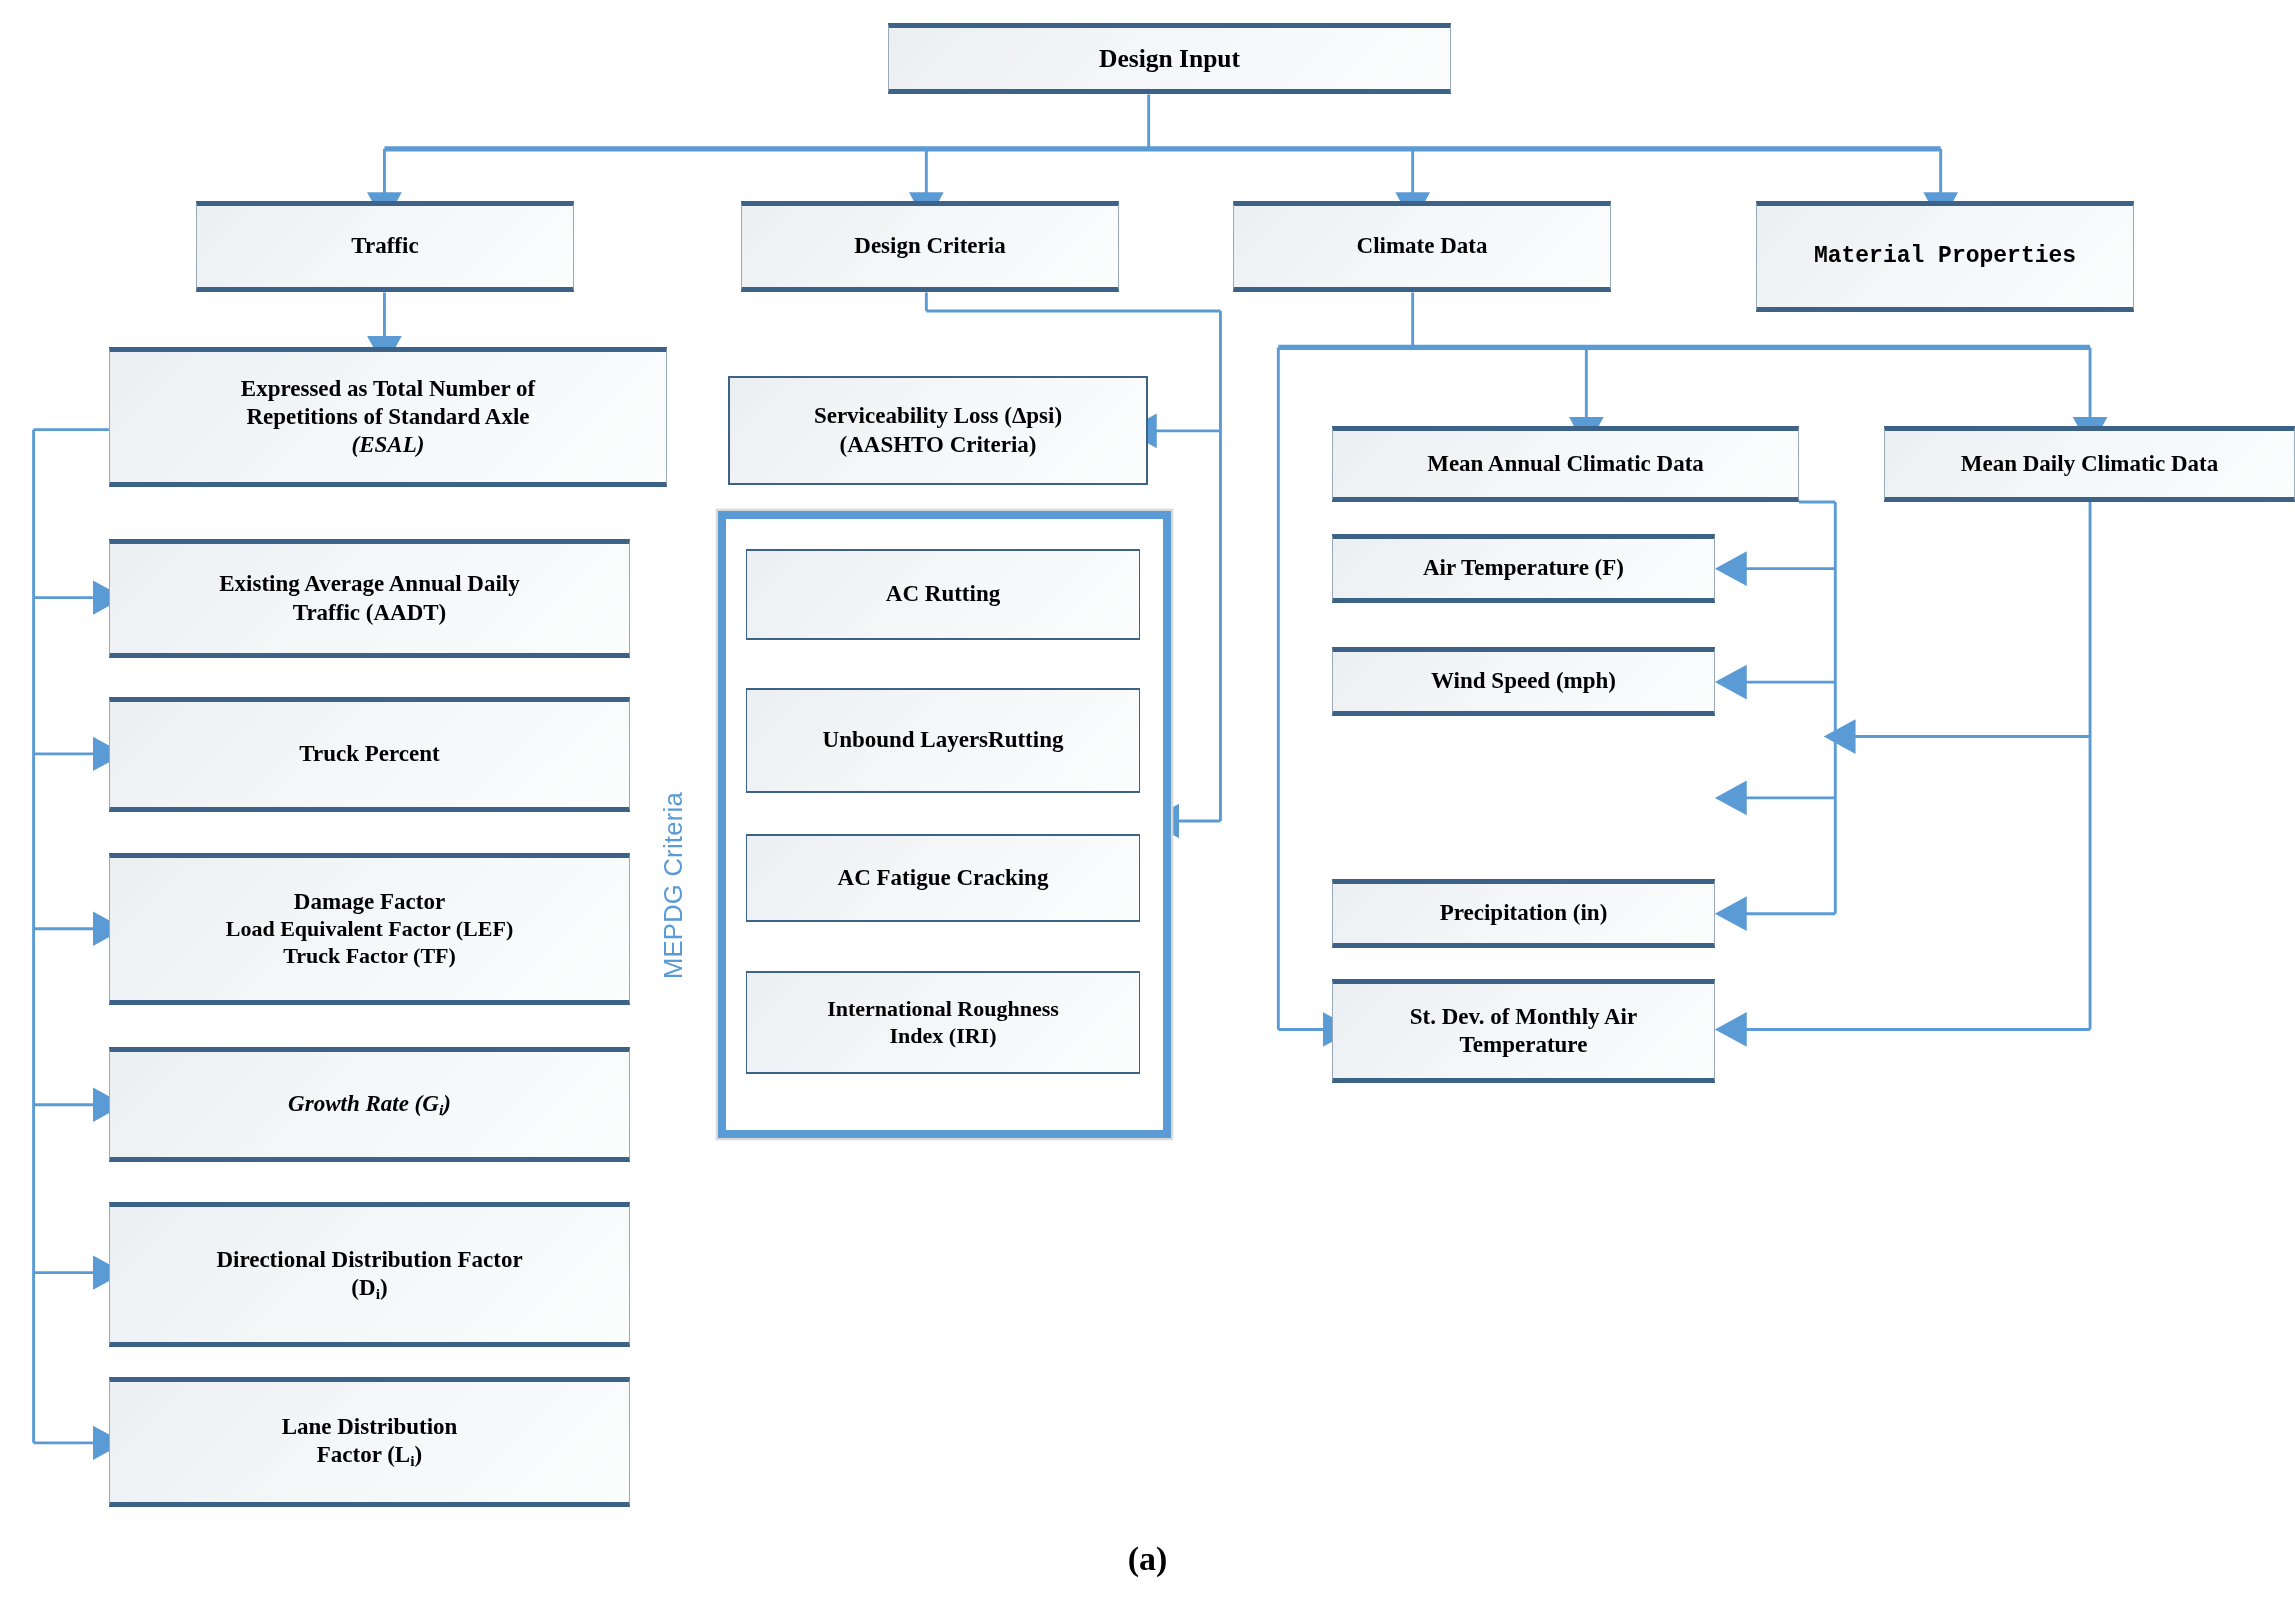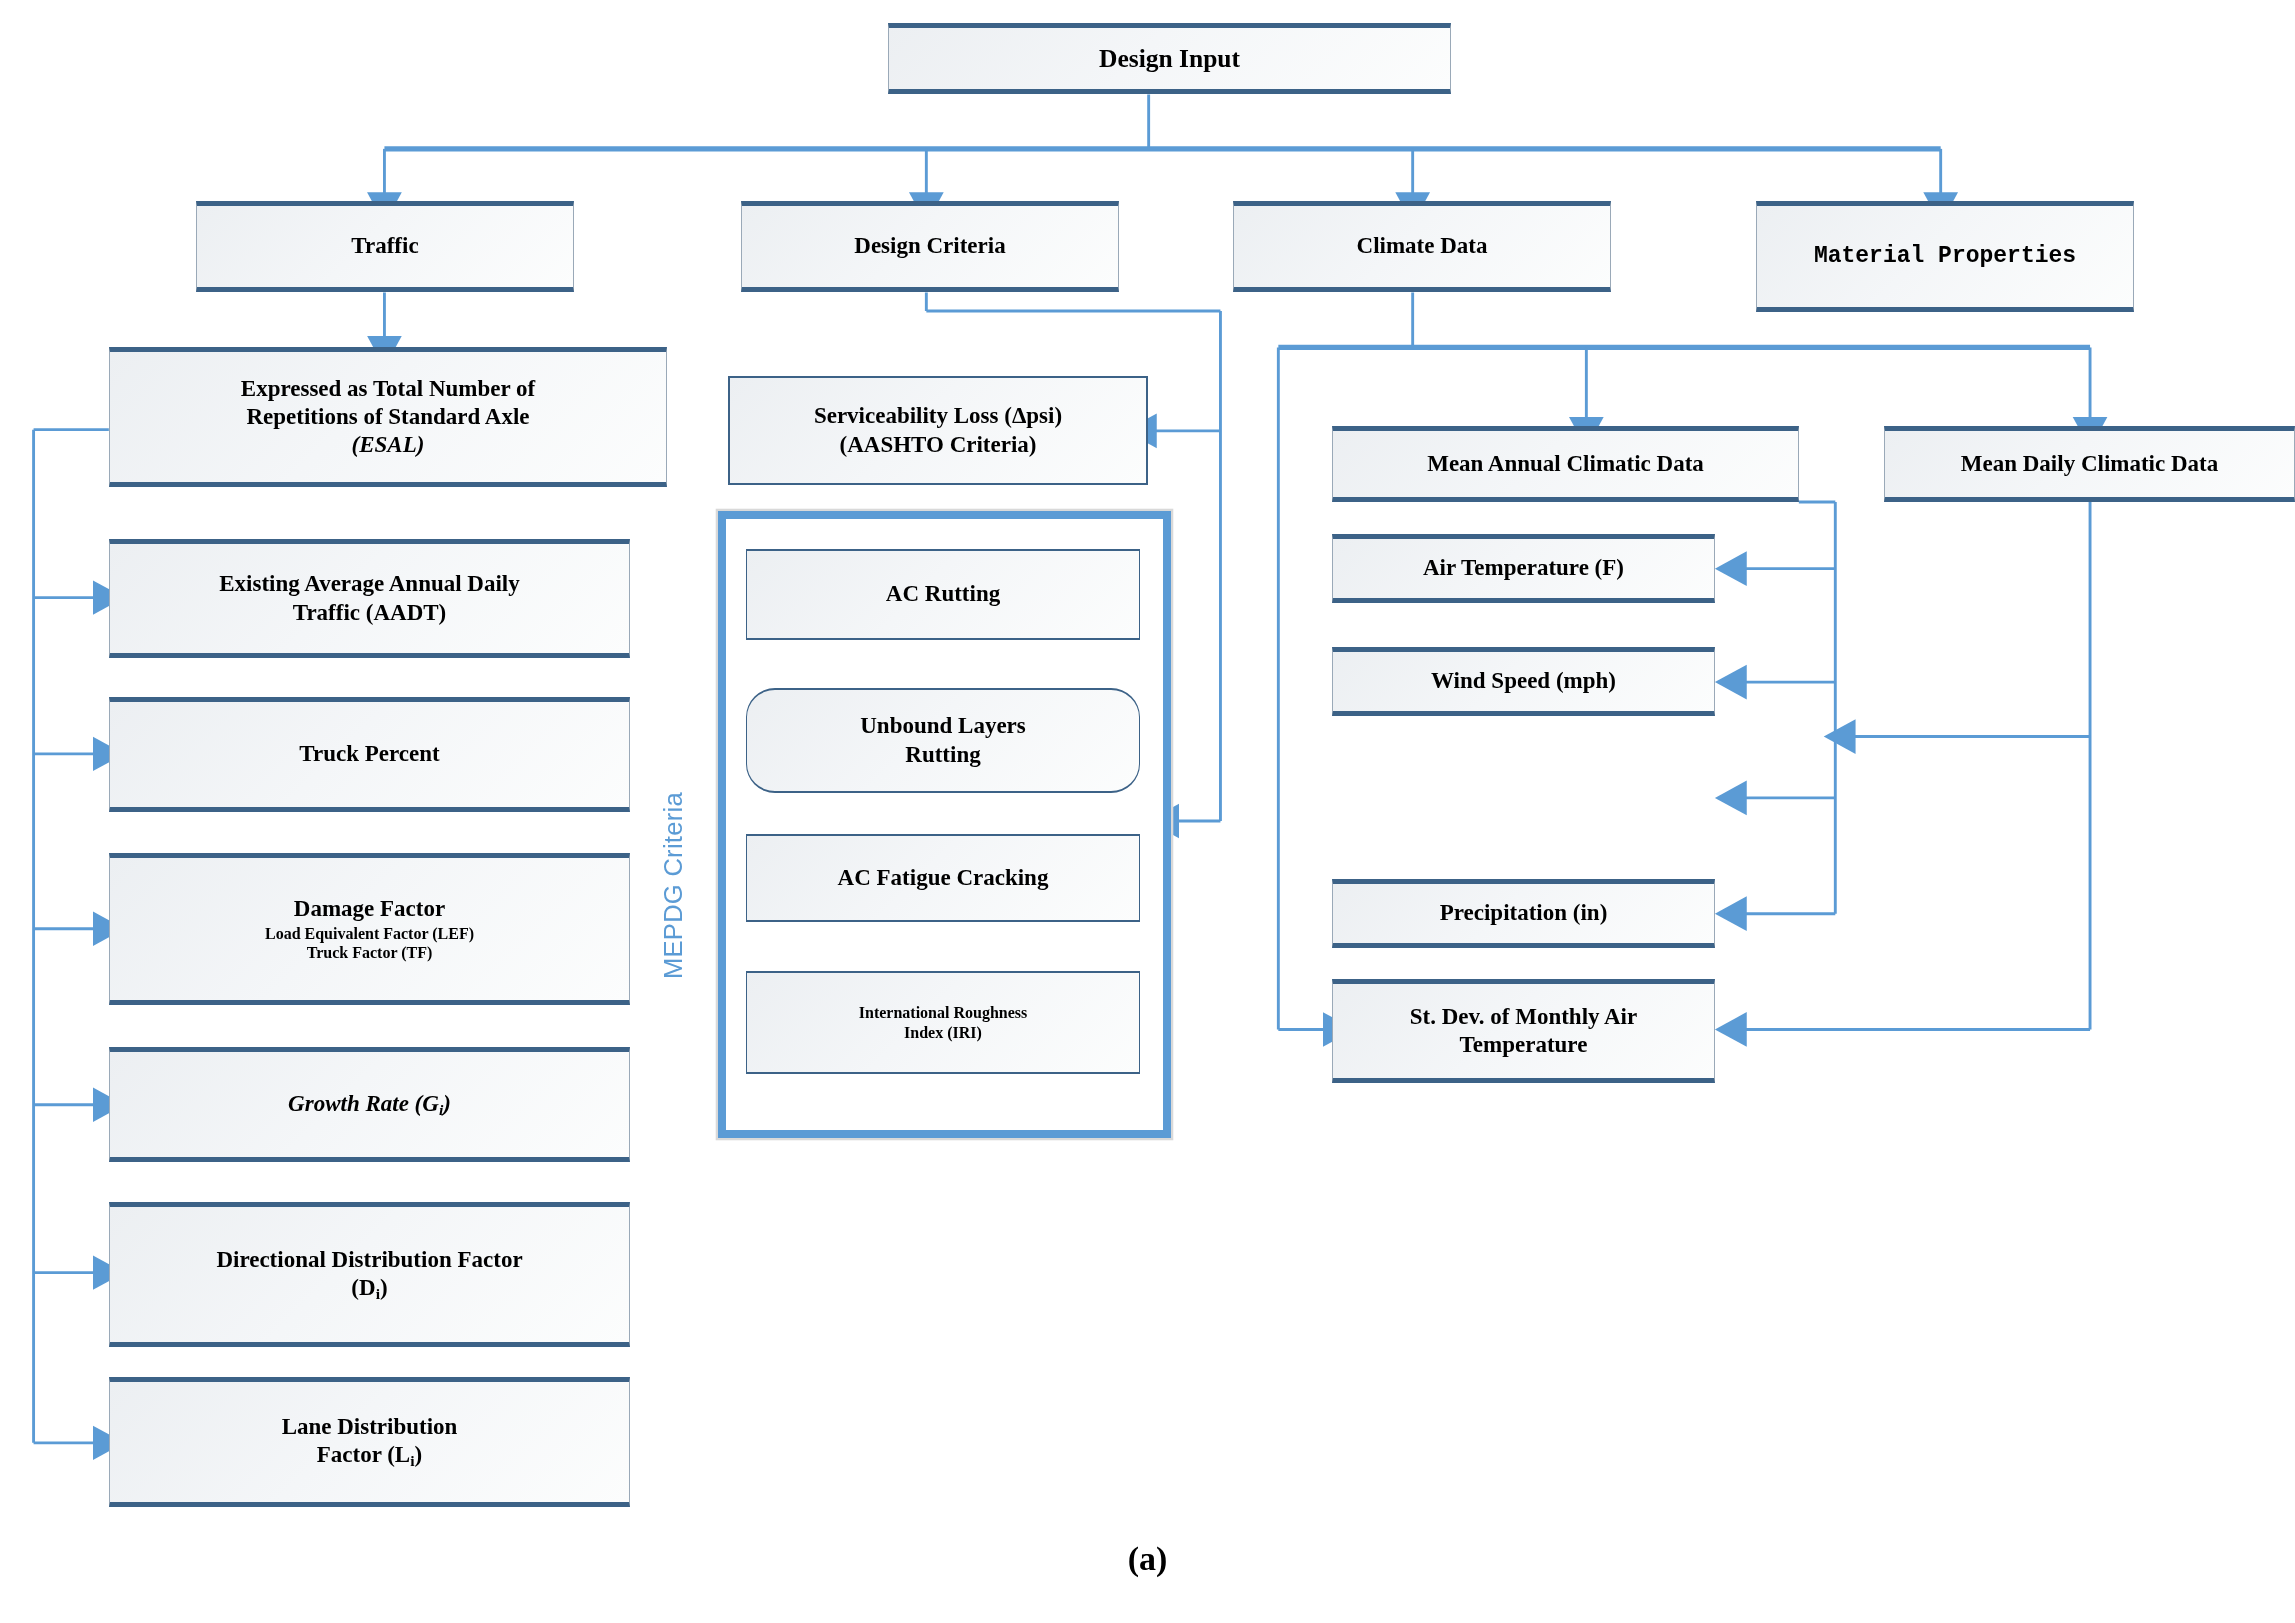--- a/index.html
+++ b/index.html
@@ -31,21 +31,21 @@
     font-weight:bold;
     line-height:1.22;
     padding:3.5px 8px;
     z-index:3;
   }
   .node .t{display:block;}
   .node .ital{font-style:italic;font-weight:bold;}
   .node sub{font-size:0.68em; vertical-align:-0.28em;}
   .f44{font-size:25.5px;}
   .f40{font-size:23px;}
-  .f38{font-size:16px;}
+  .f38{font-size:22px;}
 
   
   .node.thin{
     border:1.7px solid #3c6287;
     border-top:2.3px solid #3c6287;
     border-bottom:2.3px solid #3c6287;
   }
   
   .node.uniform{
     border:2.9px solid #3c6287;
@@ -221,21 +221,21 @@
     <span class="t">Serviceability Loss (Δpsi)</span>
     <span class="t">(AASHTO Criteria)</span>
   </div>
 
   <div id="mepdg-group" style="left:718px; top:511px; width:453px; height:627px;"></div>
   <div id="mepdg-label" style="left:688px; top:950px;">MEPDG Criteria</div>
 
   <div class="node thin f40" style="left:746px; top:549px; width:394px; height:91px;">
     <span class="t">AC Rutting</span>
   </div>
-  <div class="node thin f40" style="left:746px; top:688px; width:394px; height:105px; flex-direction:column;border-radius:29px;">
+  <div class="node thin f40" style="left:746px; top:688px; width:394px; height:105px; ">
     <span class="t">Unbound Layers</span>
     <span class="t">Rutting</span>
   </div>
   <div class="node thin f40" style="left:746px; top:834px; width:394px; height:88px;">
     <span class="t">AC Fatigue Cracking</span>
   </div>
   <div class="node thin f38" style="left:746px; top:971px; width:394px; height:103px; flex-direction:column;">
     <span class="t">International Roughness</span>
     <span class="t">Index (IRI)</span>
   </div>

